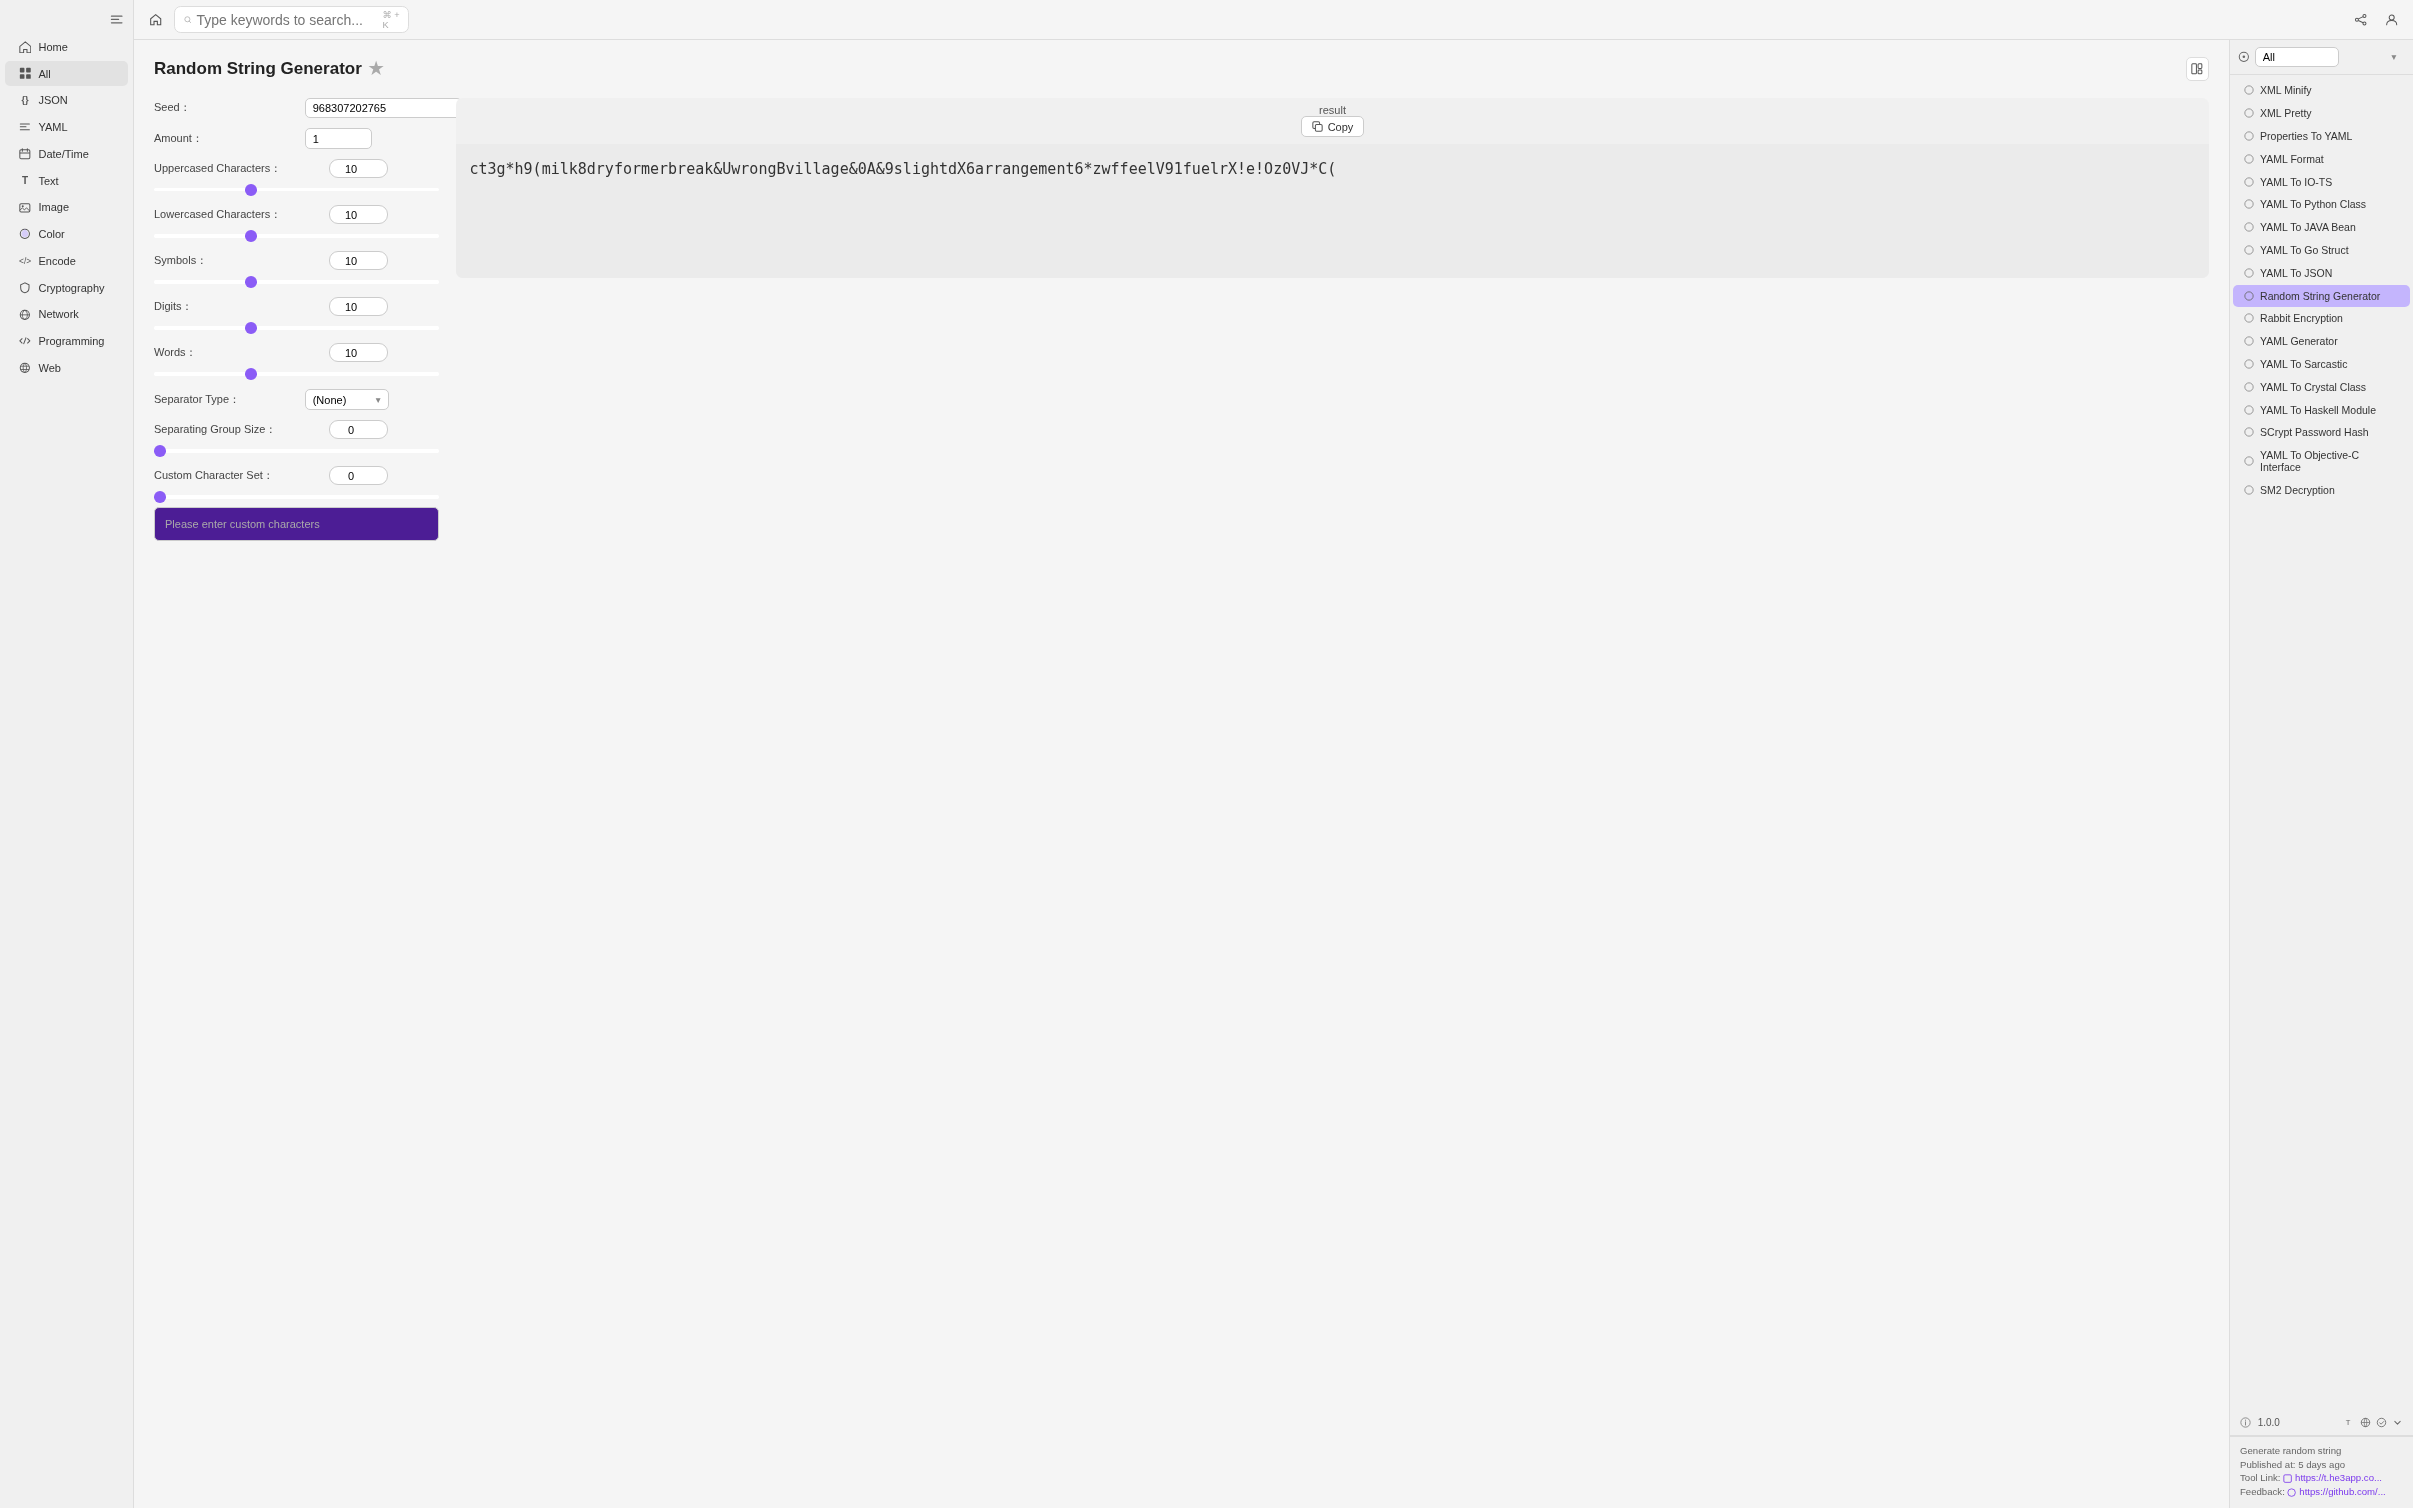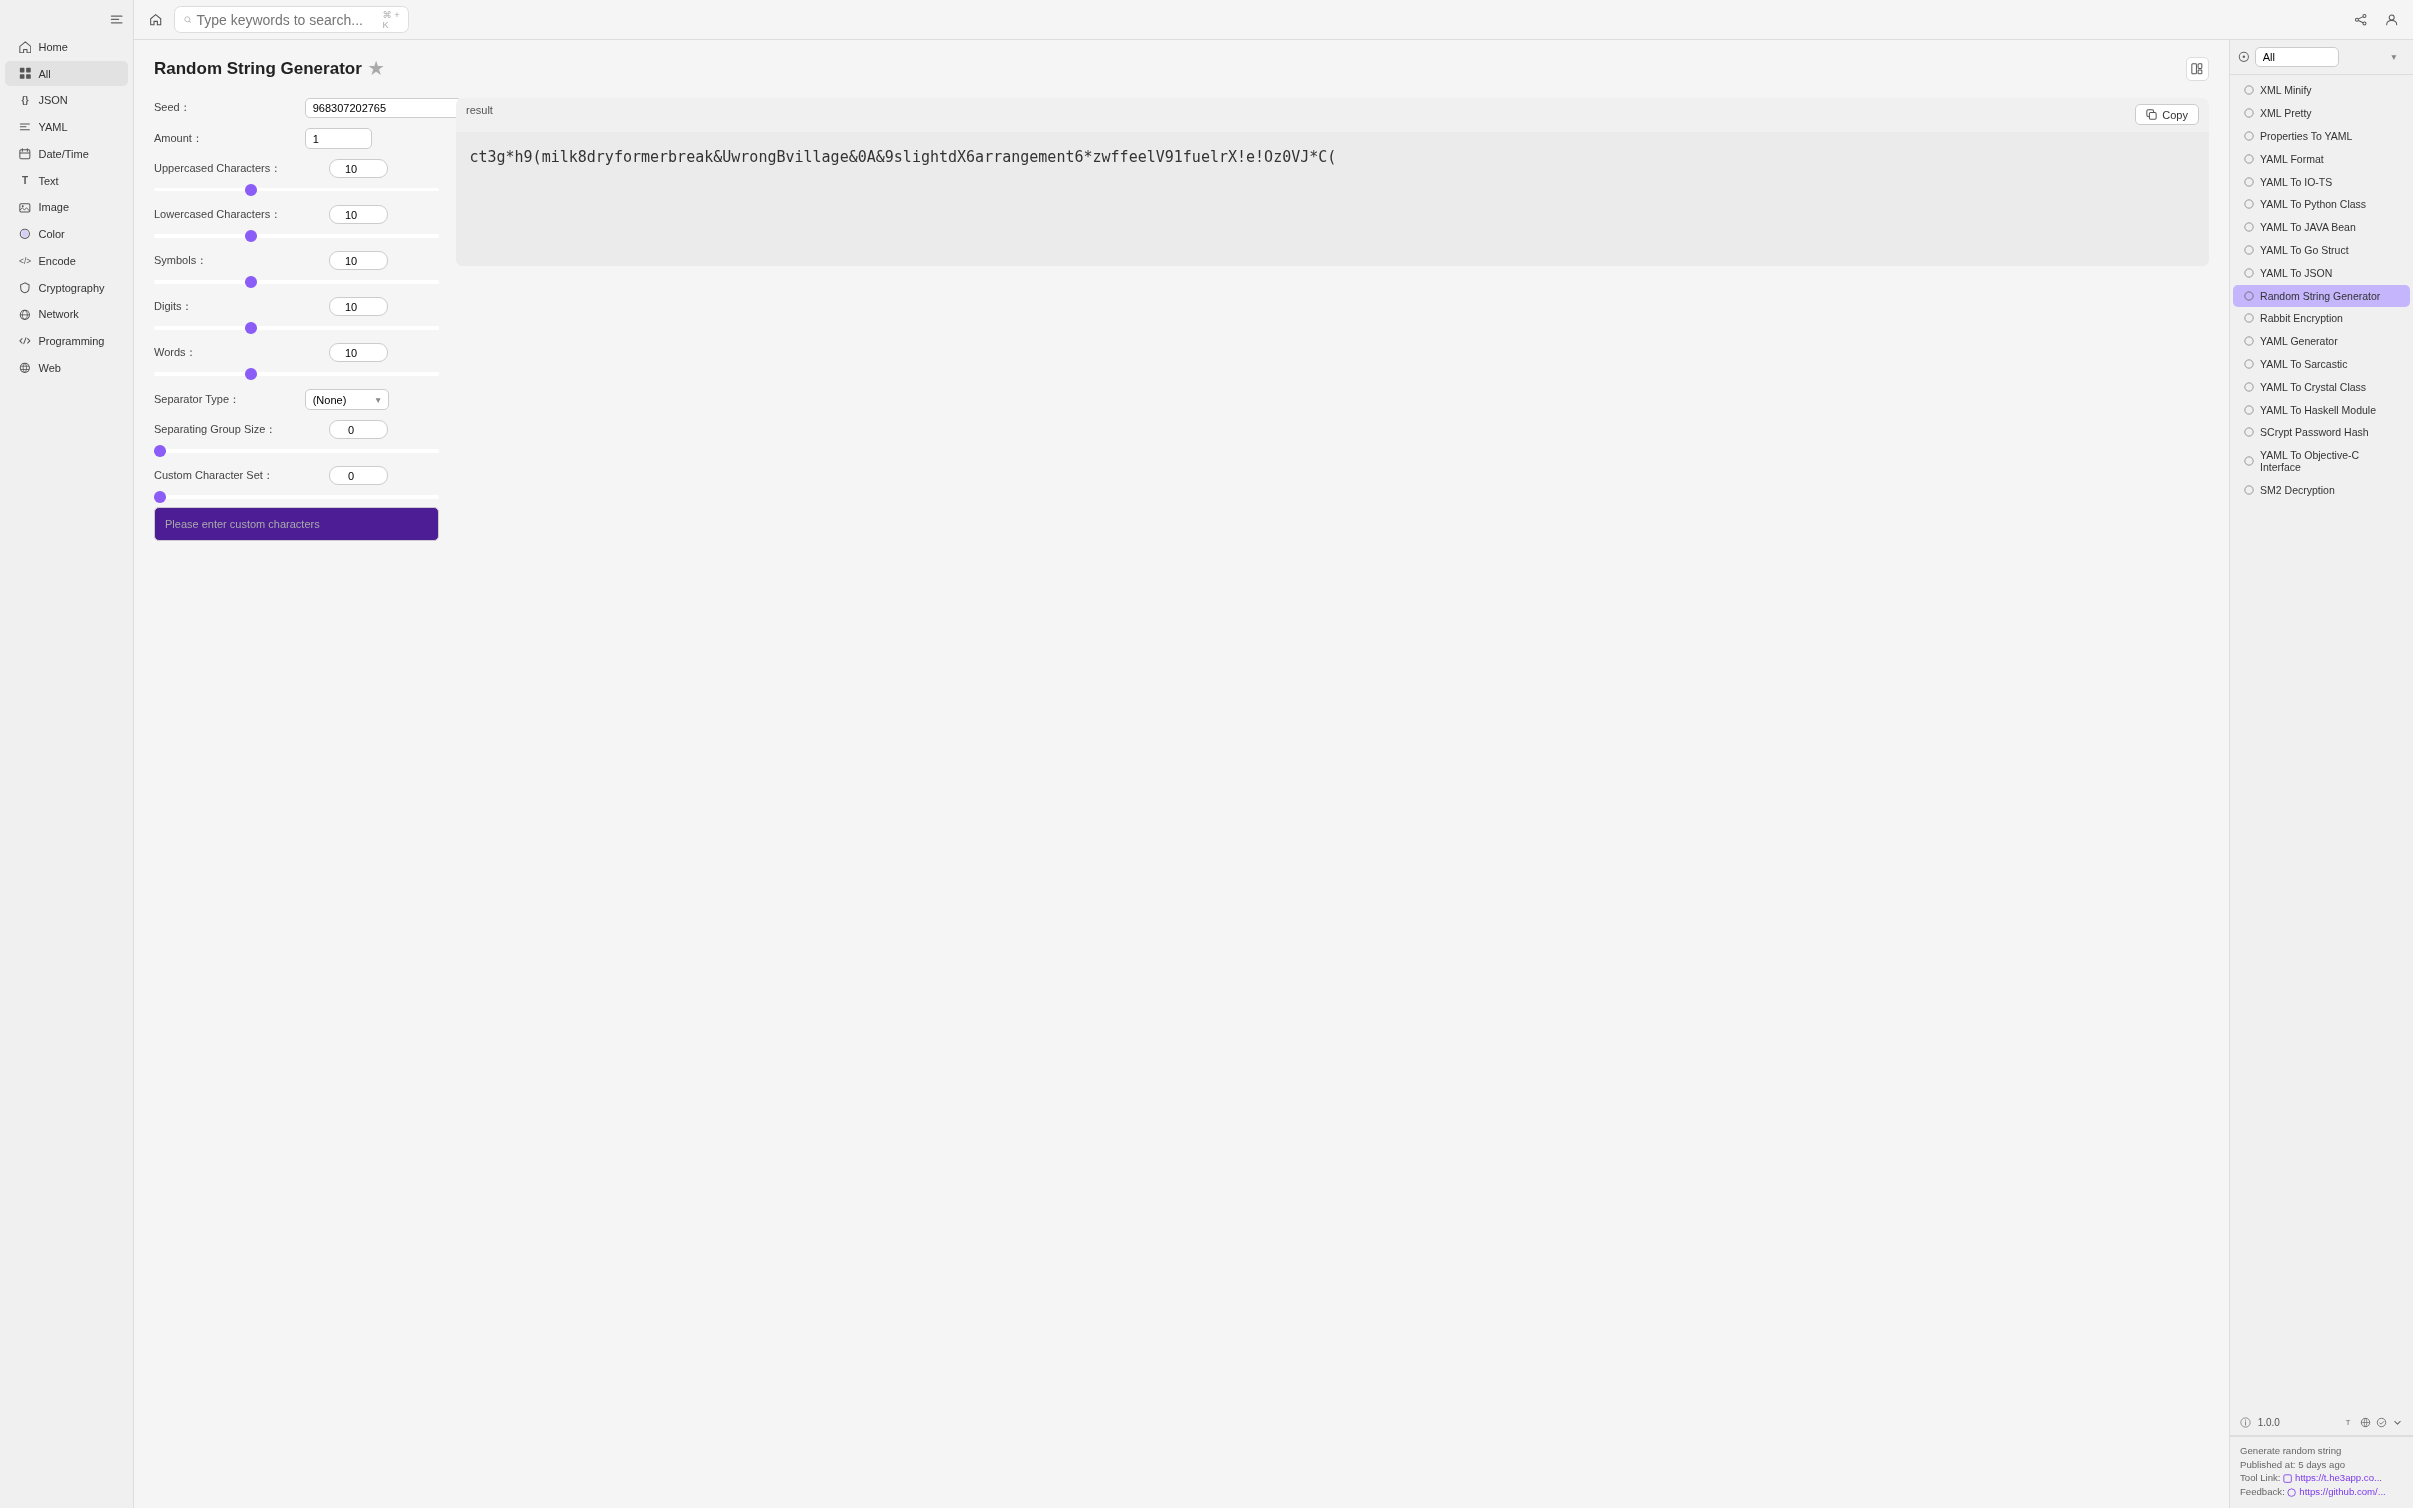--- a/index.html
+++ b/index.html
@@ -57,21 +57,21 @@
     .select-wrap { position: relative; display: inline-block; }
     .select-wrap select { border: 0.8px solid #ccc; border-radius: 5px; padding: 3.4px 23.5px 3.4px 6.7px; font-size: 11px; background: white; appearance: none; cursor: pointer; min-width: 84px; }
     .select-arrow { position: absolute; right: 6.7px; top: 50%; transform: translateY(-50%); pointer-events: none; color: #888; font-size: 8.4px; }
 
     
     .custom-char-input { width: 100%; border: 0.8px solid #ccc; border-radius: 5px; padding: 6.7px 10px; font-size: 11px; background: #4c1d95; color: #aaa; margin-top: 6.7px; height: 34px; outline: none; }
     .custom-char-input::placeholder { color: #aaa; }
 
     
     .result-panel { background: #f0f0f0; border-radius: 6.7px; }
-    .result-header { display: flex; align-items: flex-start; justify-content: space-between; padding: 6.7px 10px; }
+    .result-header { display: flex; align-items: center; justify-content: space-between; padding: 6.7px 10px; flex-direction: column; }
     .result-label { font-size: 11px; color: #555; }
     .copy-btn { display: flex; align-items: center; gap: 5px; border: 0.8px solid #ccc; border-radius: 5px; padding: 3.4px 10px; background: white; cursor: pointer; font-size: 11px; color: #333; }
     .result-text { background: #ebebeb; border-radius: 0 0 6.7px 6.7px; padding: 13.4px; font-family: monospace; font-size: 15px; color: #333; min-height: 134px; word-break: break-all; line-height: 1.6; }
 
     
     .right-sidebar { width: 184px; background: #f0f0f0; border-left: 0.8px solid #ddd; display: flex; flex-direction: column; flex-shrink: 0; overflow: hidden; }
     .right-sidebar-top { padding: 6.7px 8.4px; border-bottom: 0.8px solid #ddd; display: flex; align-items: center; gap: 5px; }
     .filter-select { flex: 1; border: 0.8px solid #ccc; border-radius: 5px; padding: 3.4px 20px 3.4px 6.7px; font-size: 11px; background: white; appearance: none; cursor: pointer; }
     .filter-arrow { color: #888; font-size: 8.4px; }
     .right-sidebar-list { flex: 1; overflow-y: auto; padding: 3.4px 0; }

